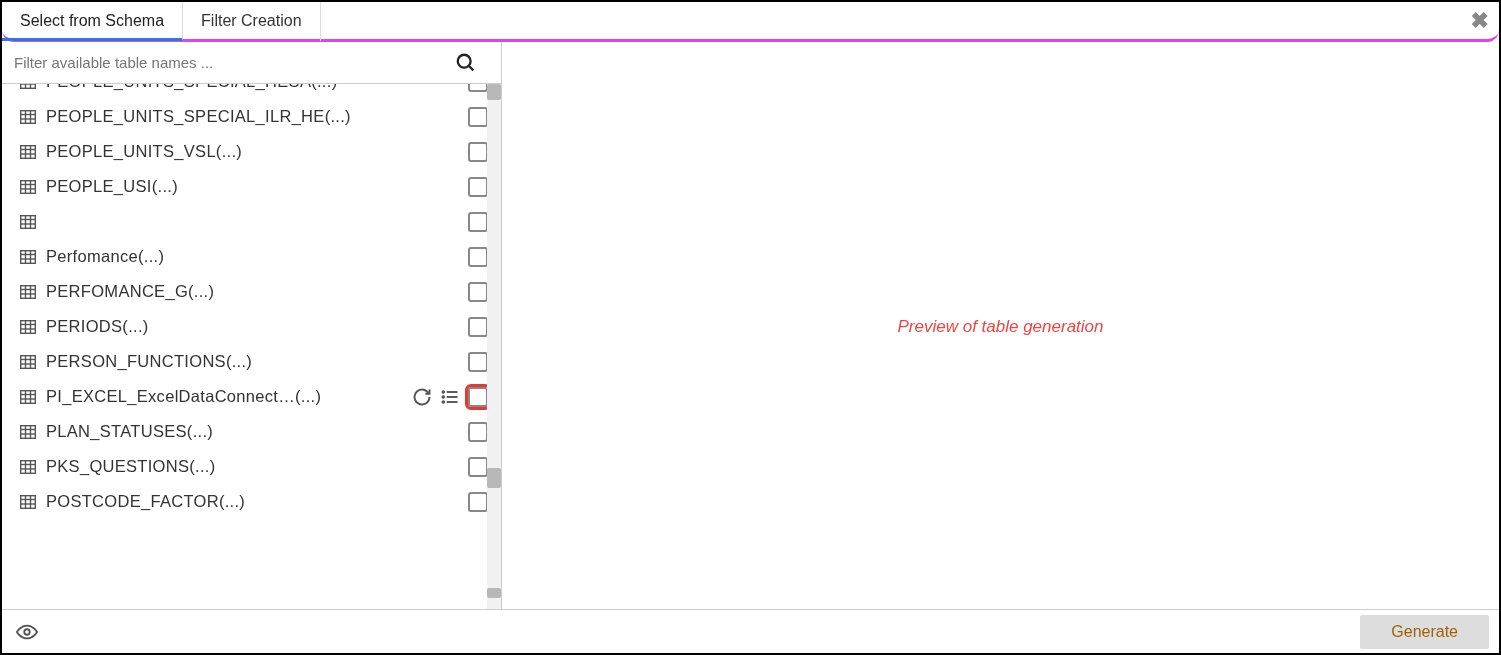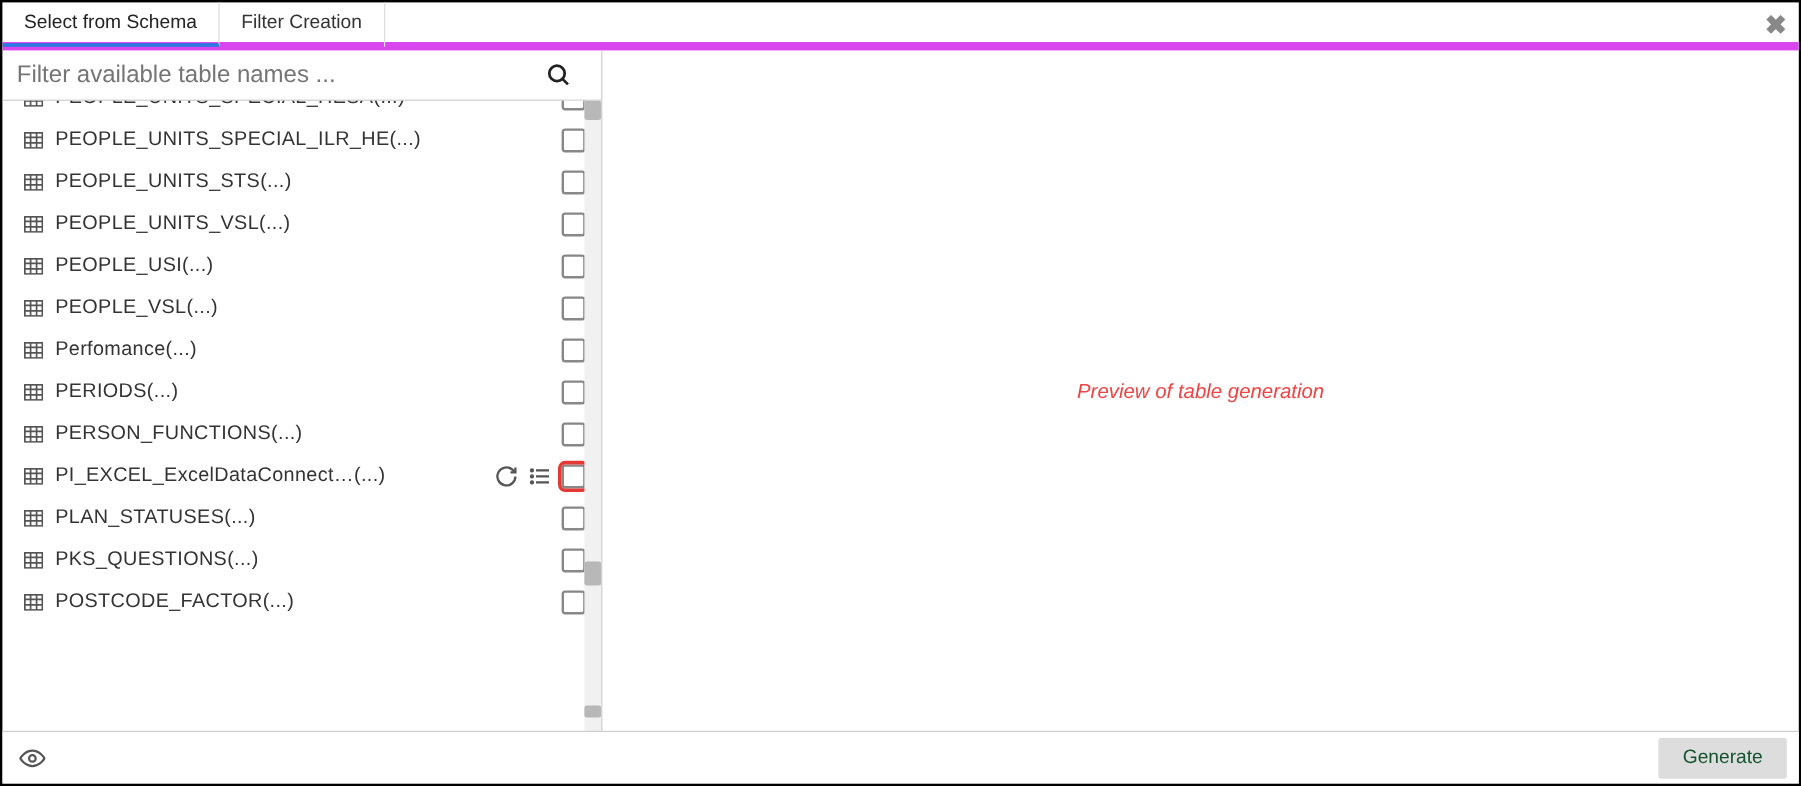--- a/index.html
+++ b/index.html
@@ -11,23 +11,24 @@
     background: #fff;
     width: 1501px;
     height: 655px;
     overflow: hidden;
     position: relative;
     border: 2px solid #000;
   }
   .header {
     display: flex;
     align-items: center;
-    border-bottom: 7px solid #d946ef;
+    border-bottom: 3px solid #d946ef;
     height: 40px;
     position: relative;
+    border-radius: 12px;
   }
   .tab {
     padding: 0 18px;
     height: 40px;
     line-height: 40px;
     font-size: 16px;
     color: #333;
     cursor: pointer;
     border-right: 1px solid #ddd;
   }
@@ -59,21 +60,21 @@
     display: flex;
     align-items: center;
     border-bottom: 1px solid #ccc;
     height: 42px;
     padding: 0 8px;
   }
   .search-input {
     flex: 1;
     border: none;
     outline: none;
-    font-size: 20px;
+    font-size: 15px;
     color: #888;
     padding: 6px 4px;
   }
   .search-icon {
     width: 22px;
     height: 22px;
     color: #222;
     margin-right: 16px;
   }
   .table-list {
@@ -175,23 +176,23 @@
   }
   .eye-icon {
     width: 22px;
     height: 22px;
     color: #555;
     margin-left: 4px;
   }
   .generate-btn {
     margin-left: auto;
     background: #ddd;
-    color: #14532d;
+    color: #a16207;
     border: none;
-    padding: 8px 20px;
+    padding: 8px 31px;
     font-size: 16px;
     border-radius: 2px;
     cursor: not-allowed;
   }
 </style>
 </head>
 <body>
 
 <div class="header">
   <div class="tab active">Select from Schema</div>
@@ -234,31 +235,20 @@
             <div class="checkbox"></div>
           </div>
           <div class="table-row">
             <svg class="table-icon" viewBox="0 0 16 14" fill="none" stroke="#555" stroke-width="1.4">
               <rect x="0.7" y="0.7" width="14.6" height="12.6"></rect>
               <line x1="0.7" y1="4.5" x2="15.3" y2="4.5"></line>
               <line x1="0.7" y1="9" x2="15.3" y2="9"></line>
               <line x1="5.5" y1="0.7" x2="5.5" y2="13.3"></line>
               <line x1="10.5" y1="0.7" x2="10.5" y2="13.3"></line>
             </svg>
-            <span class="table-name">PEOPLE_UNITS_STS(...)</span>
-            <div class="checkbox"></div>
-          </div>
-          <div class="table-row">
-            <svg class="table-icon" viewBox="0 0 16 14" fill="none" stroke="#555" stroke-width="1.4">
-              <rect x="0.7" y="0.7" width="14.6" height="12.6"></rect>
-              <line x1="0.7" y1="4.5" x2="15.3" y2="4.5"></line>
-              <line x1="0.7" y1="9" x2="15.3" y2="9"></line>
-              <line x1="5.5" y1="0.7" x2="5.5" y2="13.3"></line>
-              <line x1="10.5" y1="0.7" x2="10.5" y2="13.3"></line>
-            </svg>
             <span class="table-name">PEOPLE_UNITS_VSL(...)</span>
             <div class="checkbox"></div>
           </div>
           <div class="table-row">
             <svg class="table-icon" viewBox="0 0 16 14" fill="none" stroke="#555" stroke-width="1.4">
               <rect x="0.7" y="0.7" width="14.6" height="12.6"></rect>
               <line x1="0.7" y1="4.5" x2="15.3" y2="4.5"></line>
               <line x1="0.7" y1="9" x2="15.3" y2="9"></line>
               <line x1="5.5" y1="0.7" x2="5.5" y2="13.3"></line>
               <line x1="10.5" y1="0.7" x2="10.5" y2="13.3"></line>
@@ -267,32 +257,42 @@
             <div class="checkbox"></div>
           </div>
           <div class="table-row">
             <svg class="table-icon" viewBox="0 0 16 14" fill="none" stroke="#555" stroke-width="1.4">
               <rect x="0.7" y="0.7" width="14.6" height="12.6"></rect>
               <line x1="0.7" y1="4.5" x2="15.3" y2="4.5"></line>
               <line x1="0.7" y1="9" x2="15.3" y2="9"></line>
               <line x1="5.5" y1="0.7" x2="5.5" y2="13.3"></line>
               <line x1="10.5" y1="0.7" x2="10.5" y2="13.3"></line>
             </svg>
-            <span class="table-name">PEOPLE_VSL(...)</span>
             <div class="checkbox"></div>
           </div>
           <div class="table-row">
             <svg class="table-icon" viewBox="0 0 16 14" fill="none" stroke="#555" stroke-width="1.4">
               <rect x="0.7" y="0.7" width="14.6" height="12.6"></rect>
               <line x1="0.7" y1="4.5" x2="15.3" y2="4.5"></line>
               <line x1="0.7" y1="9" x2="15.3" y2="9"></line>
               <line x1="5.5" y1="0.7" x2="5.5" y2="13.3"></line>
               <line x1="10.5" y1="0.7" x2="10.5" y2="13.3"></line>
             </svg>
             <span class="table-name">Perfomance(...)</span>
+            <div class="checkbox"></div>
+          </div>
+          <div class="table-row">
+            <svg class="table-icon" viewBox="0 0 16 14" fill="none" stroke="#555" stroke-width="1.4">
+              <rect x="0.7" y="0.7" width="14.6" height="12.6"></rect>
+              <line x1="0.7" y1="4.5" x2="15.3" y2="4.5"></line>
+              <line x1="0.7" y1="9" x2="15.3" y2="9"></line>
+              <line x1="5.5" y1="0.7" x2="5.5" y2="13.3"></line>
+              <line x1="10.5" y1="0.7" x2="10.5" y2="13.3"></line>
+            </svg>
+            <span class="table-name">PERFOMANCE_G(...)</span>
             <div class="checkbox"></div>
           </div>
           <div class="table-row">
             <svg class="table-icon" viewBox="0 0 16 14" fill="none" stroke="#555" stroke-width="1.4">
               <rect x="0.7" y="0.7" width="14.6" height="12.6"></rect>
               <line x1="0.7" y1="4.5" x2="15.3" y2="4.5"></line>
               <line x1="0.7" y1="9" x2="15.3" y2="9"></line>
               <line x1="5.5" y1="0.7" x2="5.5" y2="13.3"></line>
               <line x1="10.5" y1="0.7" x2="10.5" y2="13.3"></line>
             </svg>

